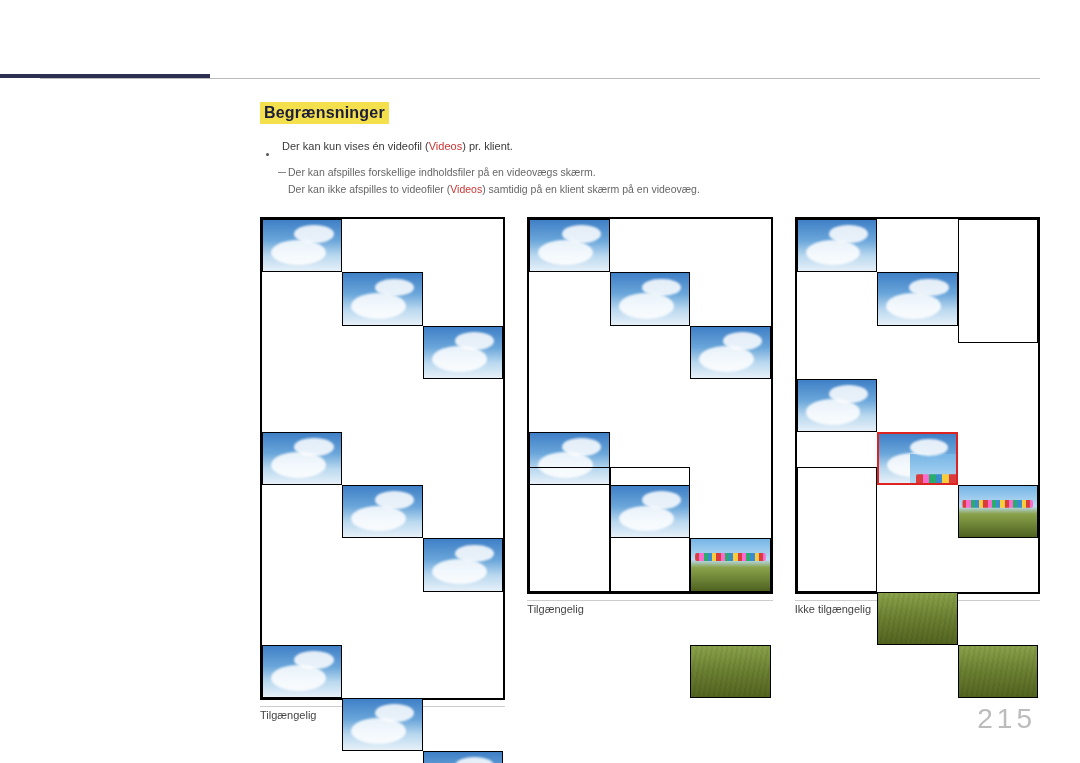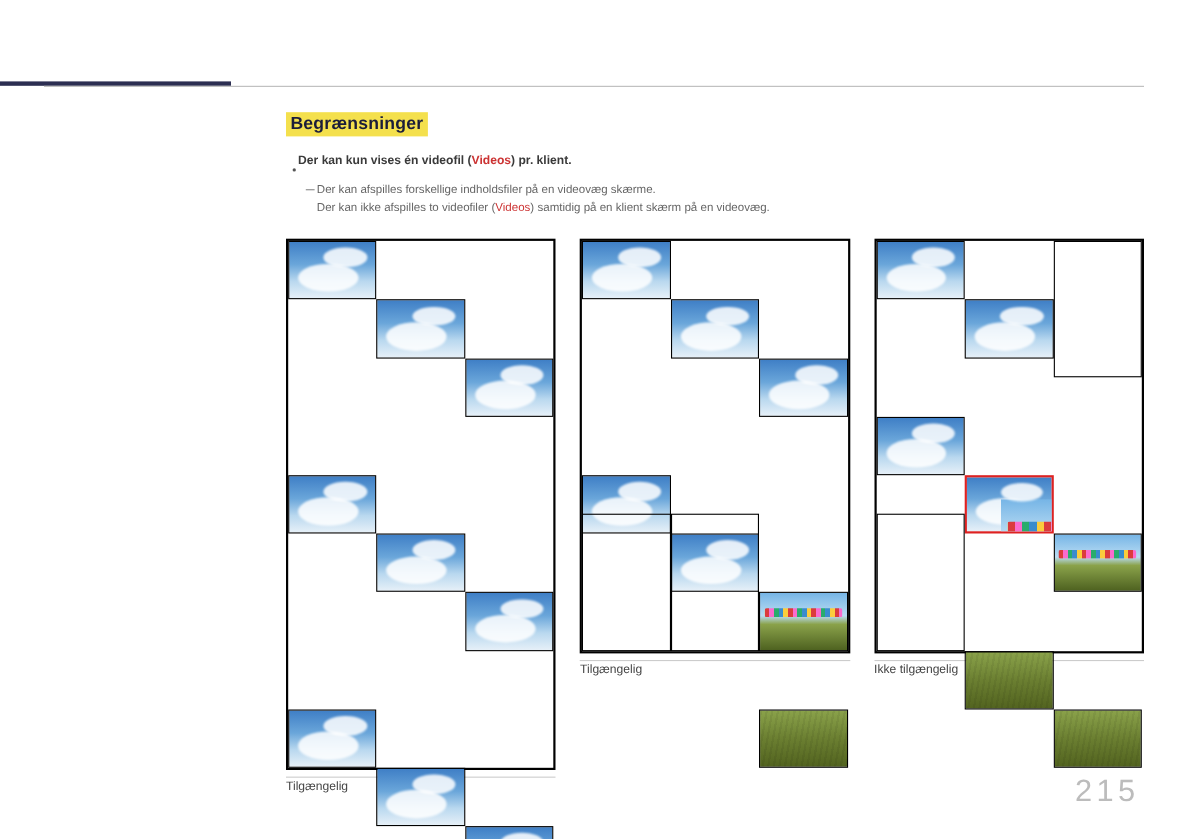--- a/index.html
+++ b/index.html
@@ -3,21 +3,21 @@
 <meta charset="utf-8">
 <style>
   * { box-sizing: border-box; margin: 0; padding: 0; }
   html, body { width: 1080px; height: 763px; font-family: Arial, Helvetica, sans-serif; background: #fff; color: #333; }
   .page { width: 1080px; height: 763px; position: relative; padding: 32px 40px 0 40px; }
   .hr-top { position: absolute; left: 40px; right: 40px; top: 78px; border-top: 1px solid #bbb; }
   .hr-accent { position: absolute; left: 0; top: 74px; width: 210px; height: 4px; background: #2c2e52; }
   .content { position: absolute; left: 260px; right: 40px; top: 102px; }
   .heading { display: inline-block; background: #f4e04d; color: #1b1d3a; font-weight: bold; font-size: 16px; padding: 2px 4px; letter-spacing: 0.2px; }
   .bullets { margin-top: 14px; font-size: 11px; color: #3a3a3a; }
-  .bullet-row { display: flex; align-items: flex-end; gap: 2px; line-height: 1.6; font-weight: bold; }
+  .bullet-row { display: flex; align-items: flex-end; gap: 13px; line-height: 1.6; }
   .bullet-dot { width: 3px; height: 3px; background: #555; border-radius: 50%; margin-top: 6px; margin-left: 6px; flex: 0 0 auto; }
   .bullet-text { flex: 1; }
   .red { color: #c33; }
   .subnote { margin-top: 8px; margin-left: 18px; font-size: 10.5px; color: #666; line-height: 1.7; position: relative; padding-left: 10px; }
   .subnote-dash { position: absolute; left: 0; top: 0; width: 8px; height: 1px; background: #888; margin-top: 8px; }
   .subnote-dash::after { content:""; }
   .grids { display: flex; gap: 22px; margin-top: 18px; }
   .gridcol { flex: 1; }
   .vw { border: 2px solid #000; width: 100%; aspect-ratio: 3/2; position: relative; background: #fff; }
   .cell { position: absolute; border: 1px solid #000; overflow: hidden; }
@@ -50,21 +50,21 @@
 
     <div class="bullets">
       <div class="bullet-row">
         <div class="bullet-dot"></div>
         <div class="bullet-text">
           <span>Der kan kun vises én videofil (</span><span class="red">Videos</span><span>) pr. klient.</span>
         </div>
       </div>
       <div class="subnote">
         <span class="subnote-dash"></span>
-        <div>Der kan afspilles forskellige indholdsfiler på en videovæg skærme.</div>
+        <div>Der kan afspilles forskellige indholdsfiler på en videovægs skærm.</div>
         <div>
           <span>Der kan ikke afspilles to videofiler (</span><span class="red">Videos</span><span>) samtidig på en klient skærm på en videovæg.</span>
         </div>
       </div>
     </div>
 
     <div class="grids">
 
       <div class="gridcol">
         <div class="vw">

